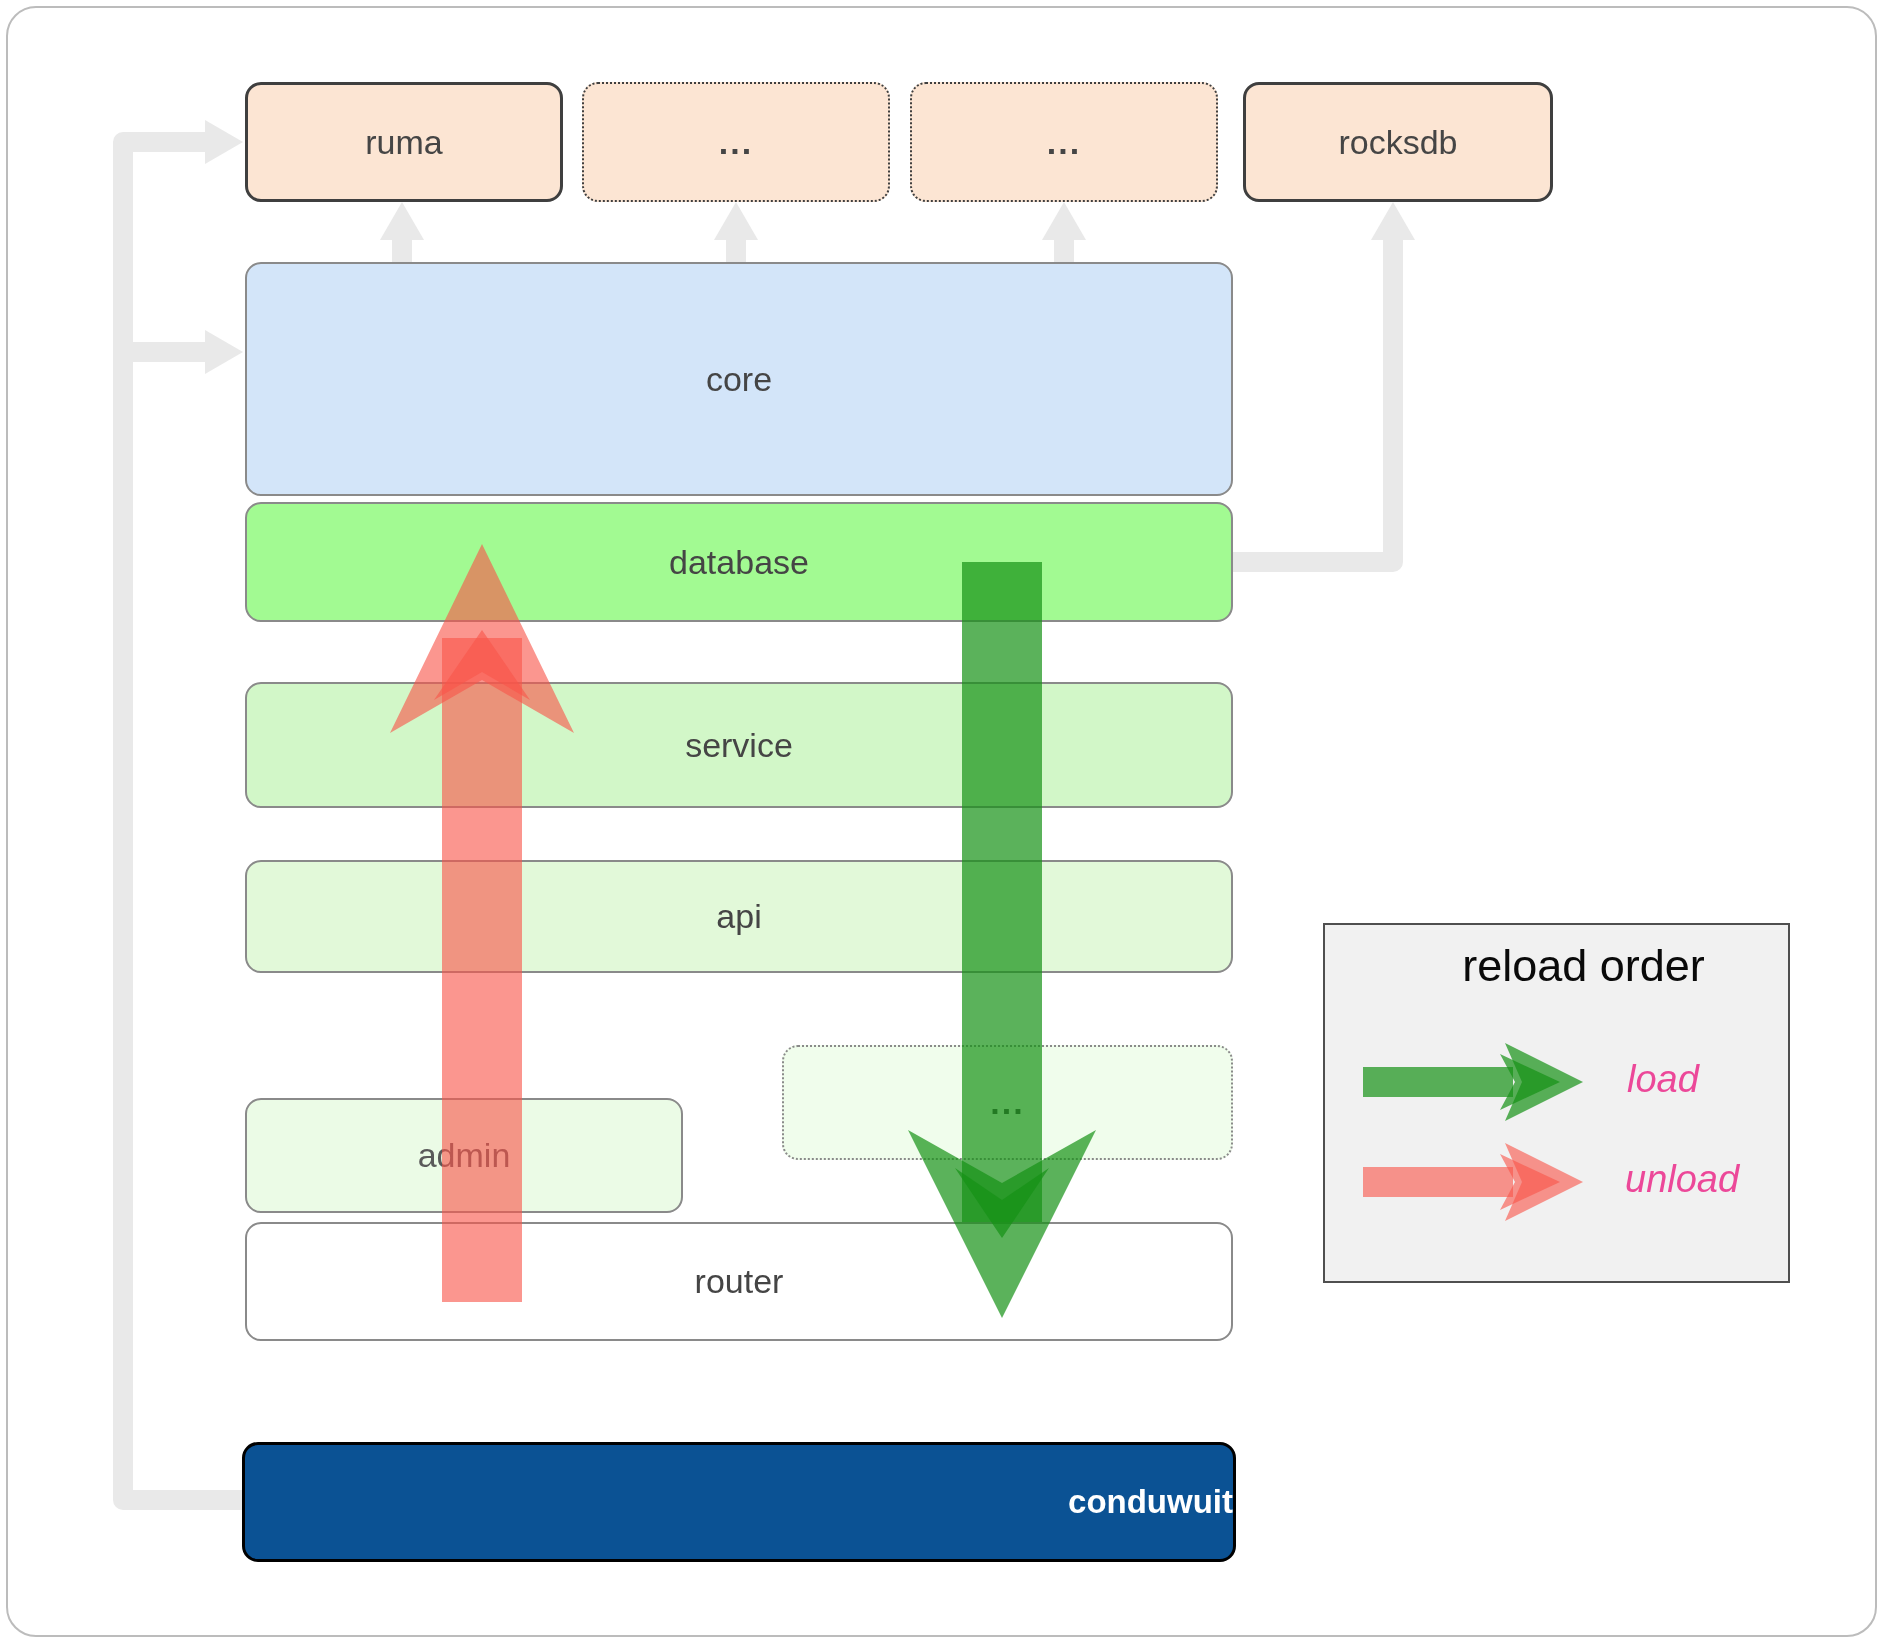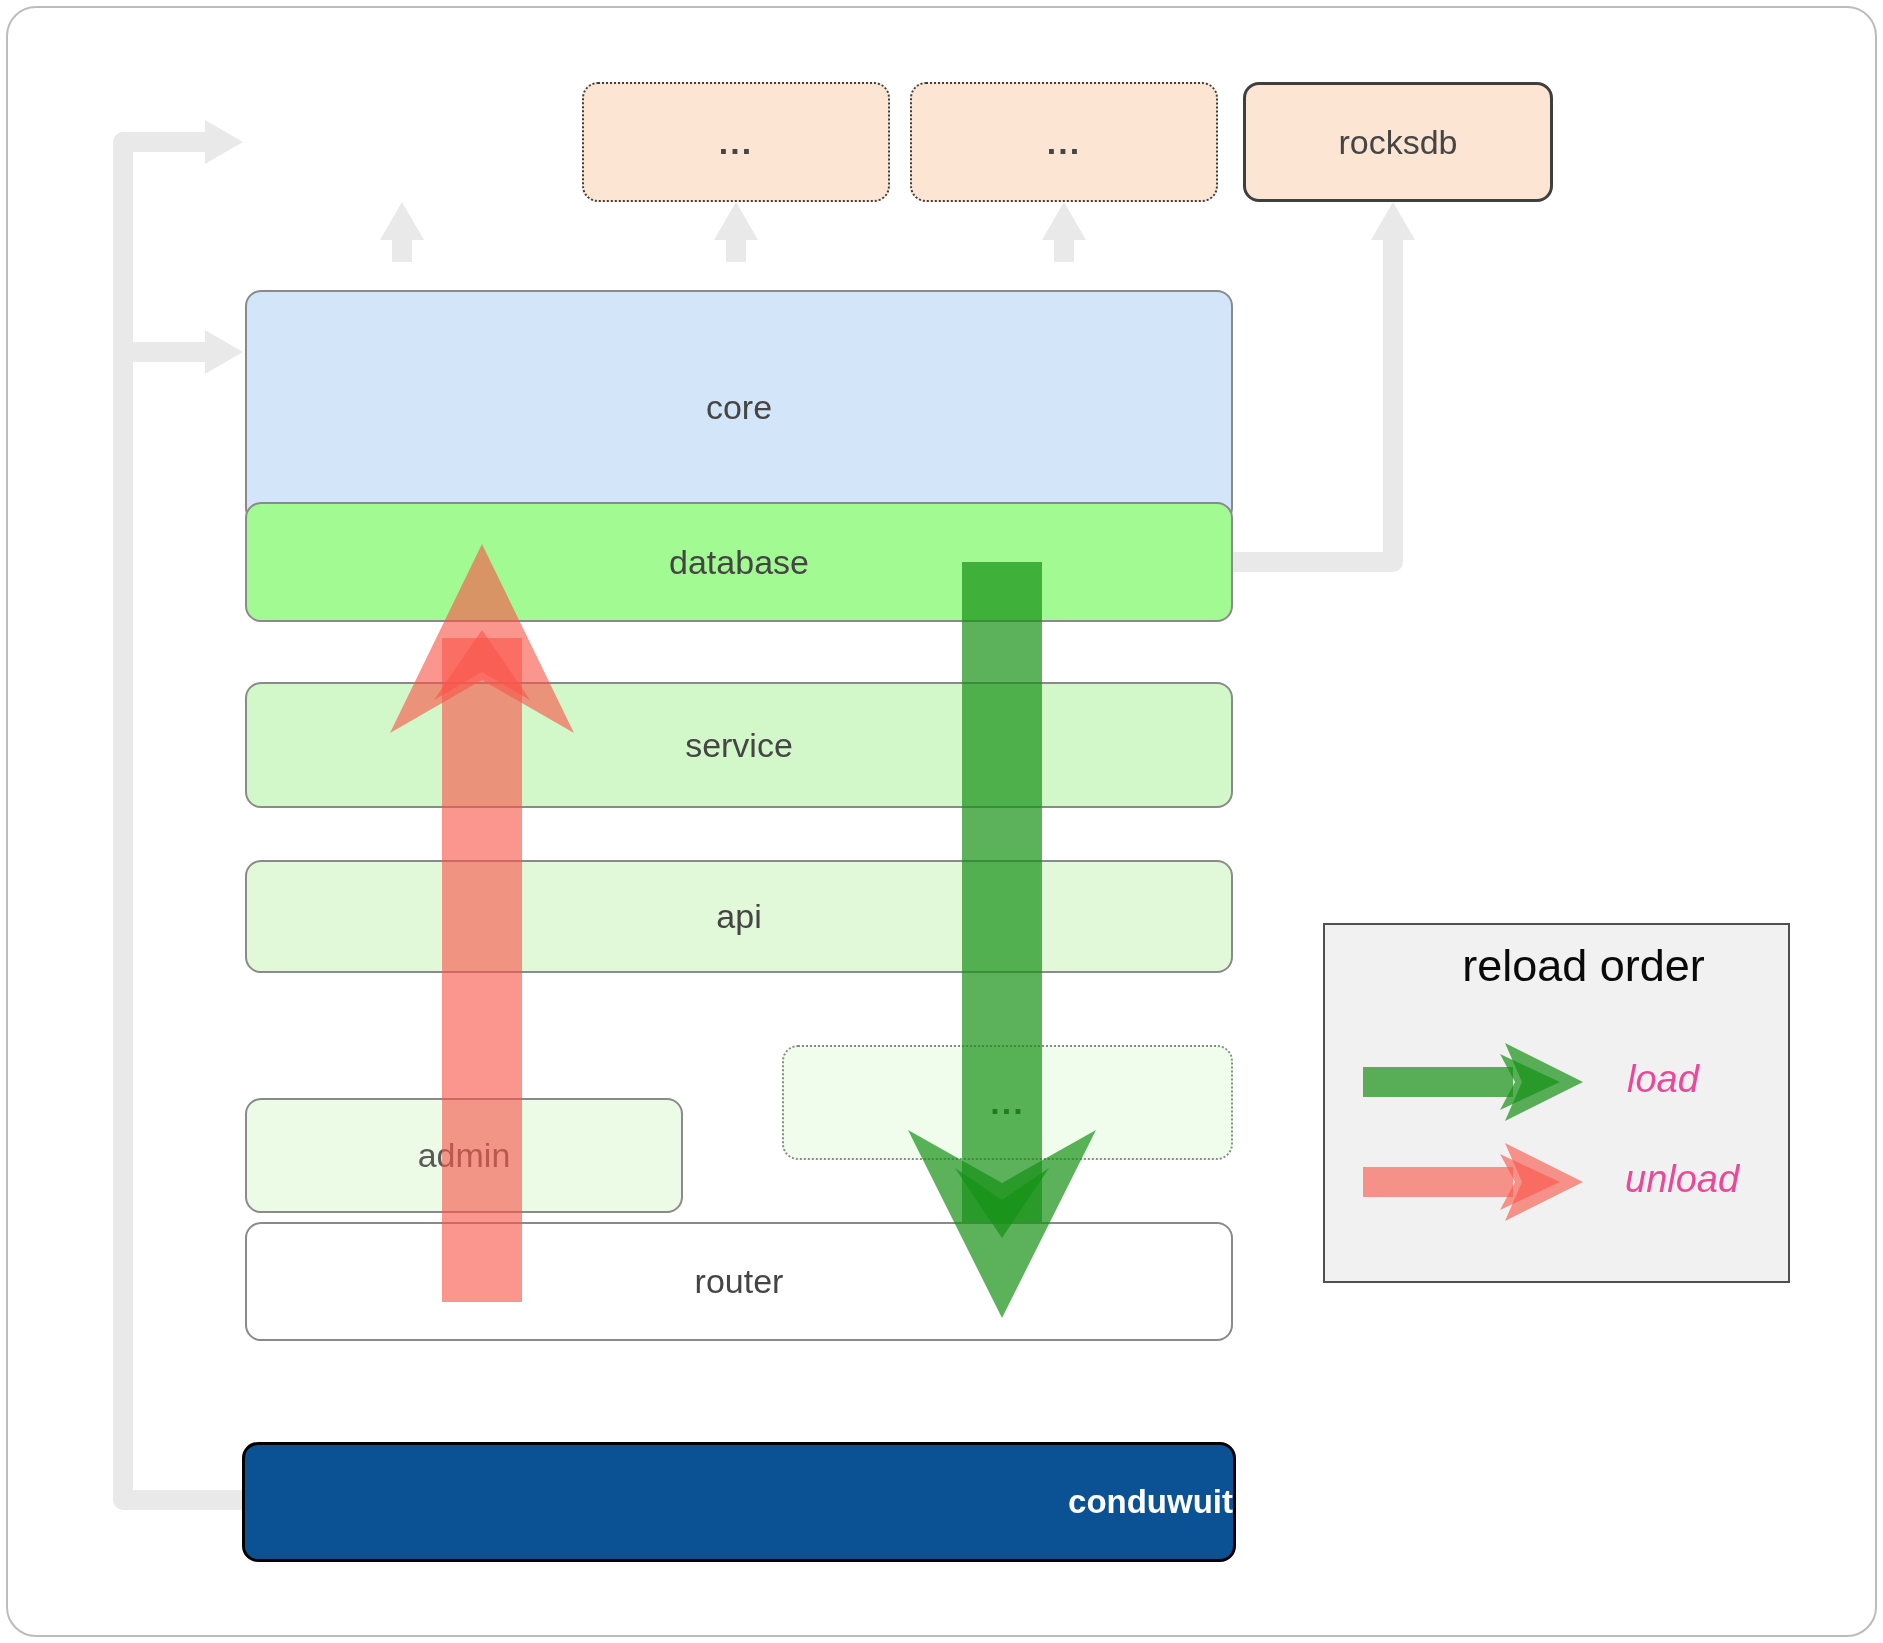--- a/index.html
+++ b/index.html
@@ -21,21 +21,21 @@
   .dotted-dark{border:2.5px dotted var(--box-border-dark);}
   .solid-gray{border:2px solid var(--box-border-gray);}
   .dotted-gray{border:2px dotted var(--box-border-gray);}
   .peach{background:var(--peach);}
   .dots{font-weight:700;letter-spacing:2px;}
 
   #node-ruma{left:245px;top:82px;width:318px;height:120px;}
   #node-dots-1{left:582px;top:82px;width:308px;height:120px;}
   #node-dots-2{left:910px;top:82px;width:308px;height:120px;}
   #node-rocksdb{left:1243px;top:82px;width:310px;height:120px;}
-  #node-core{left:245px;top:262px;width:988px;height:234px;background:var(--core-blue);margin-top:28px;}
+  #node-core{left:245px;top:262px;width:988px;height:234px;background:var(--core-blue);}
   #node-database{left:245px;top:502px;width:988px;height:120px;background:var(--database-green);border-radius:16px;}
   #node-service{left:245px;top:682px;width:988px;height:126px;background:var(--service-green);}
   #node-api{left:245px;top:860px;width:988px;height:113px;background:var(--api-green);}
   #node-admin{left:245px;top:1098px;width:438px;height:115px;background:var(--admin-green);color:#5a5a5a;}
   #node-dots-admin{left:782px;top:1045px;width:451px;height:115px;background:var(--admin-green-light);}
   #node-router{left:245px;top:1222px;width:988px;height:119px;background:var(--router-white);text-align:center;}
   #node-conduwuit{left:242px;top:1442px;width:994px;height:120px;background:var(--conduwuit-blue);
     border:3px solid #000;color:#fff;font-weight:700;font-size:33px;justify-content:flex-end;}
 
   .gray-line{stroke:var(--connector-gray);stroke-width:20px;fill:none;}
@@ -81,20 +81,23 @@
     <g>
       <path class="gray-line" d="M1064,262 V240"></path>
       <polygon class="gray-shape" points="1064,202 1042,240 1086,240"></polygon>
     </g>
     <g>
       <path class="gray-line" d="M1233,562 H1393 V240" stroke-linejoin="round"></path>
       <polygon class="gray-shape" points="1393,202 1371,240 1415,240"></polygon>
     </g>
   </svg>
 
+  <div class="node peach solid-dark" id="node-ruma">
+    <span>ruma</span>
+  </div>
   <div class="node peach dotted-dark dots" id="node-dots-1">
     <span>...</span>
   </div>
   <div class="node peach dotted-dark dots" id="node-dots-2">
     <span>...</span>
   </div>
   <div class="node peach solid-dark" id="node-rocksdb">
     <span>rocksdb</span>
   </div>
   <div class="node solid-gray" id="node-core">

